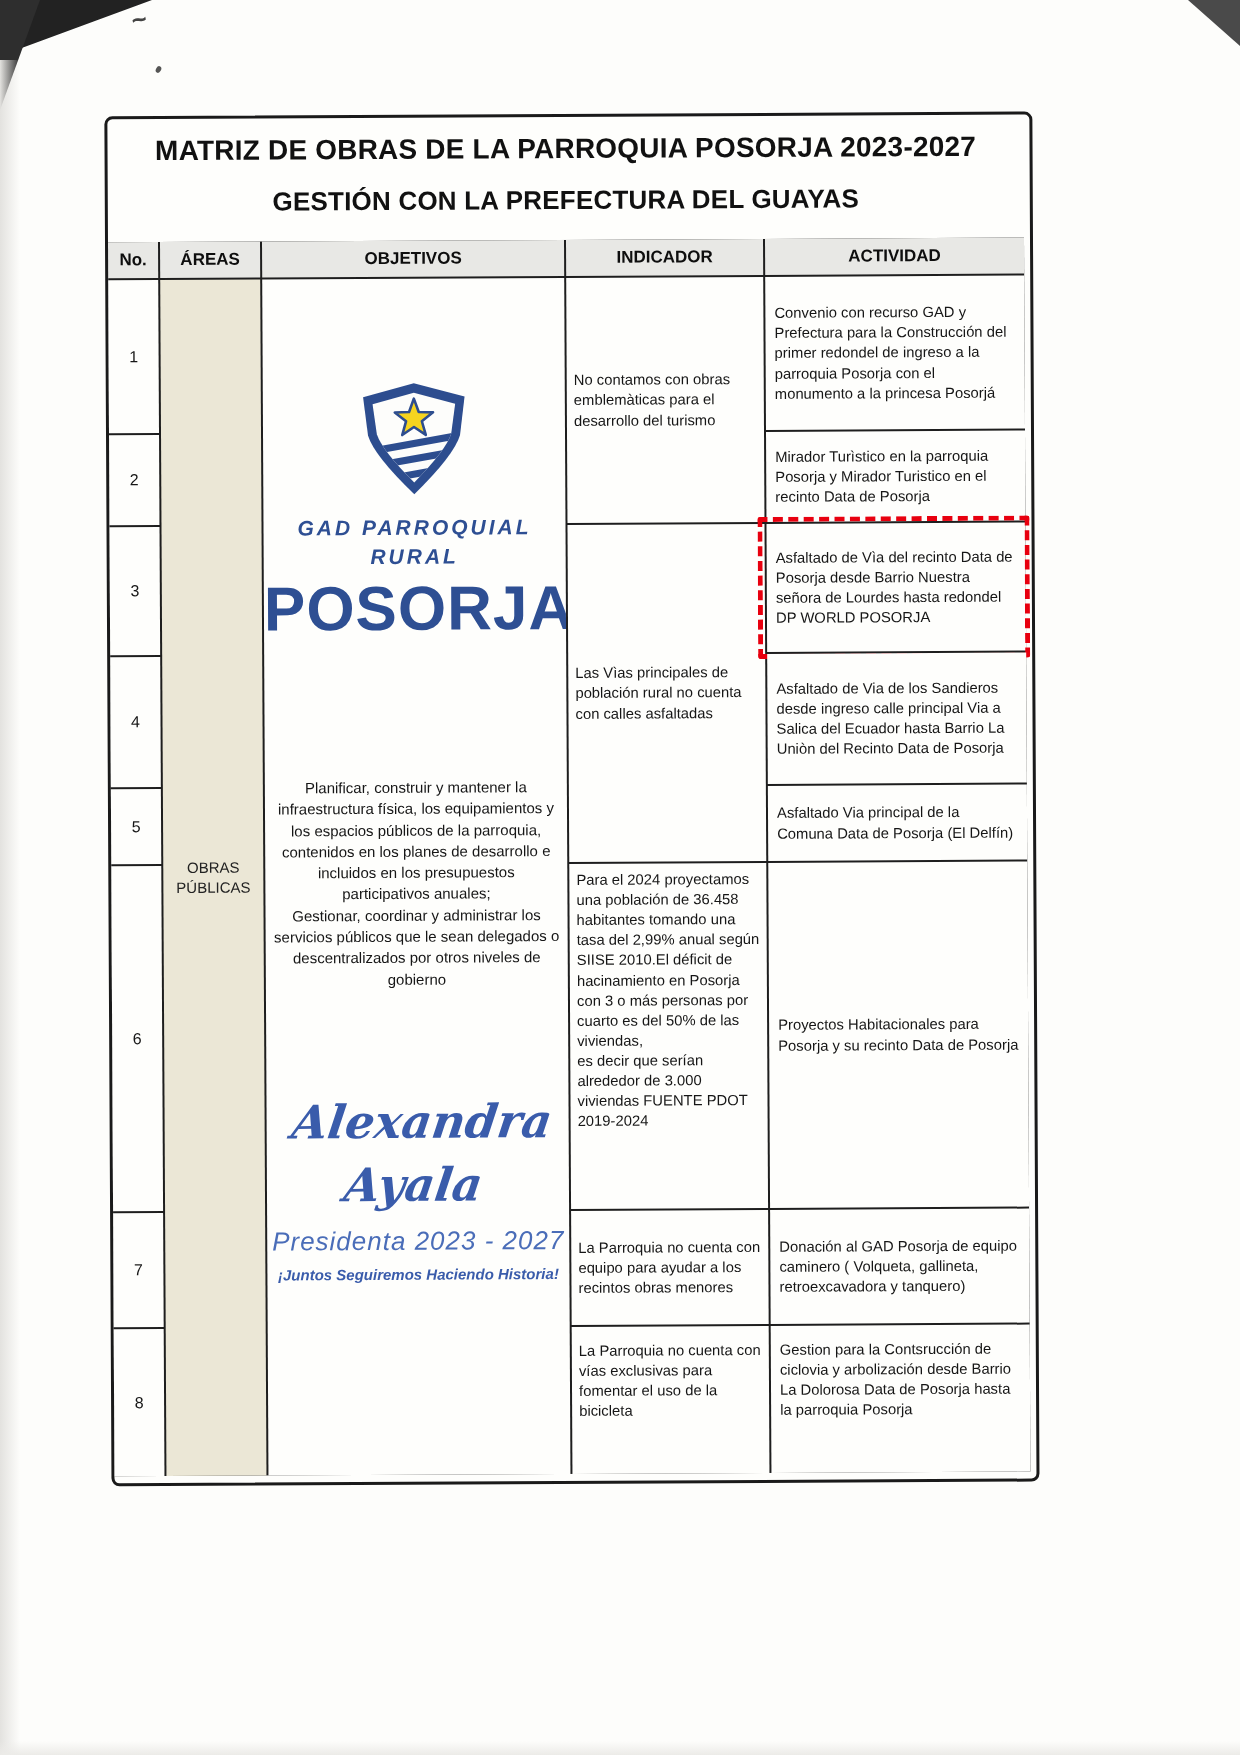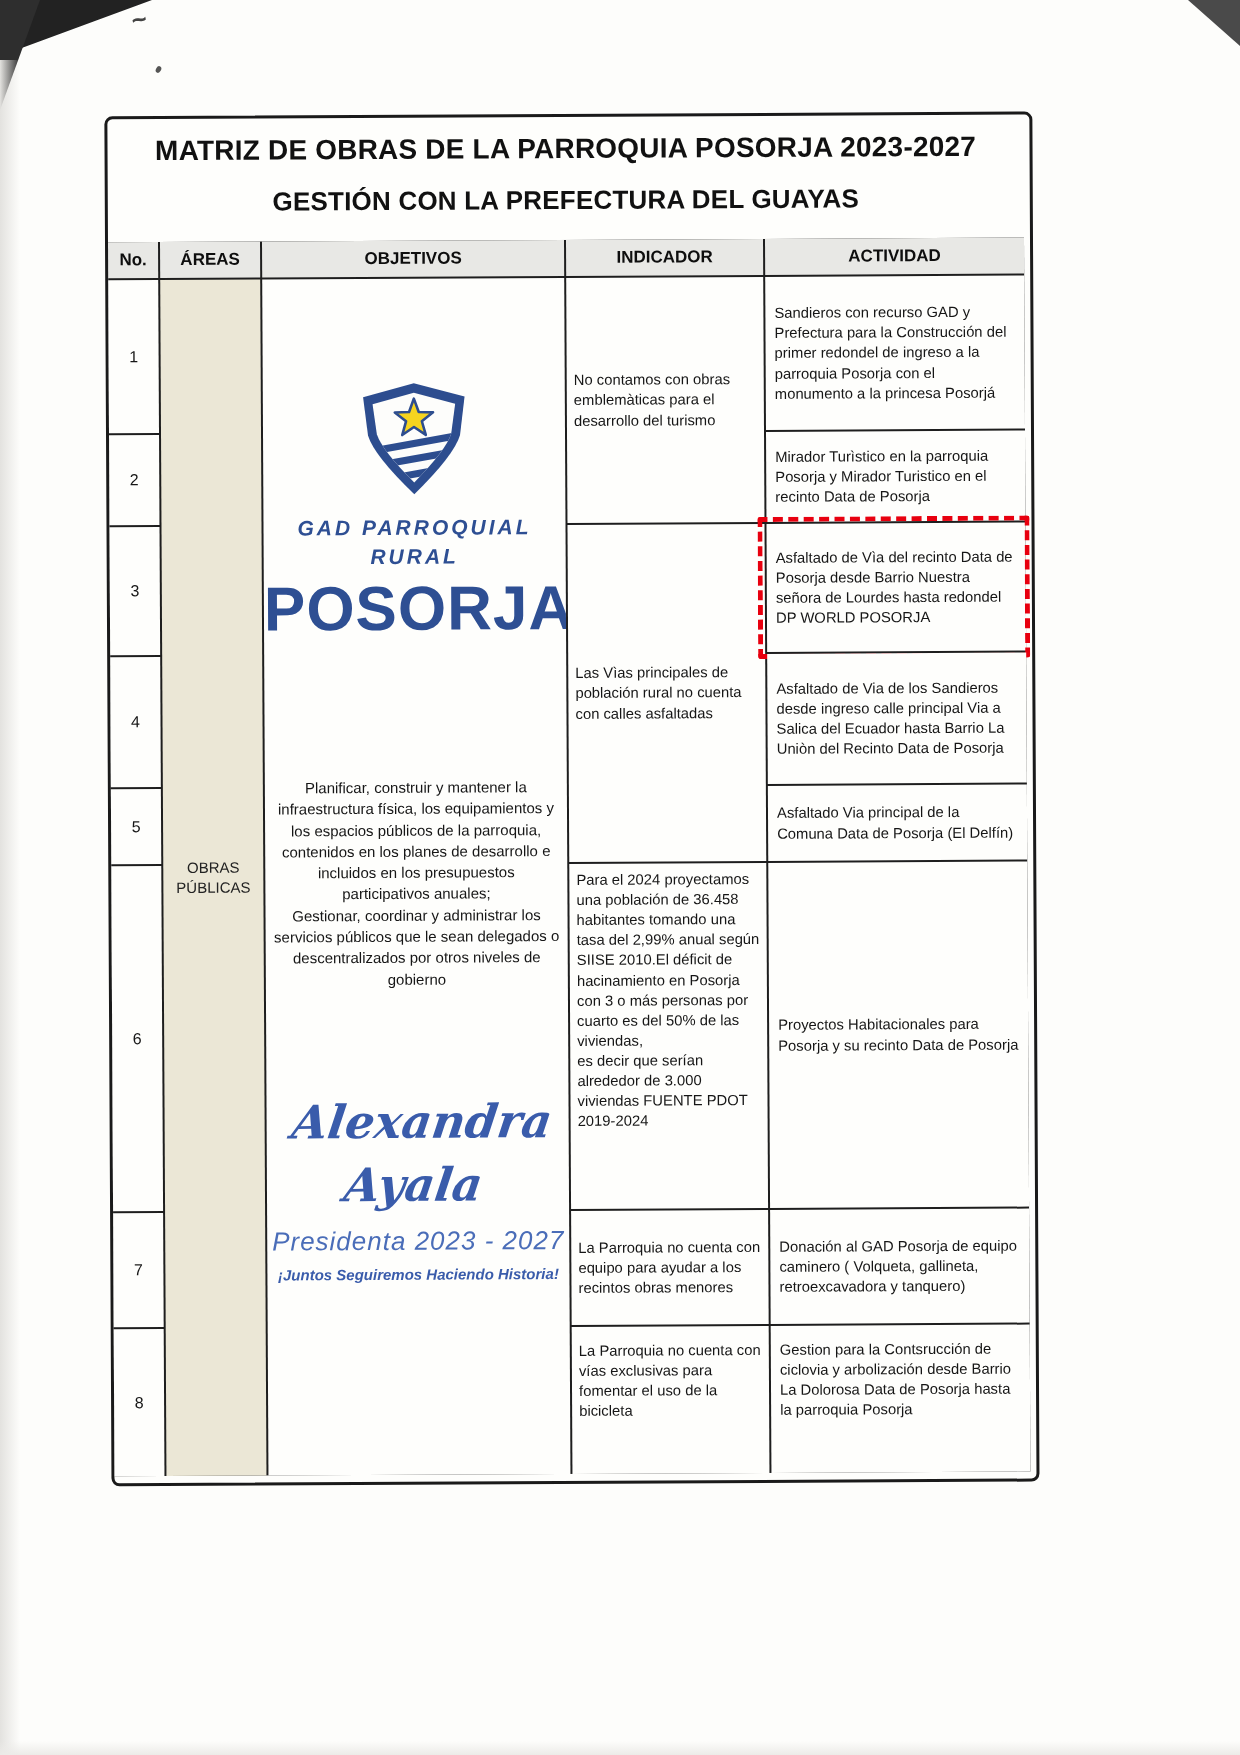--- a/index.html
+++ b/index.html
@@ -139,21 +139,21 @@
 es decir que serían alrededor de 3.000 viviendas FUENTE PDOT 2019-2024</span>
         </div>
       <div class="cell txt-cell" style="grid-area:8/4">
           <span>La Parroquia no cuenta con equipo para ayudar a los recintos obras menores</span>
         </div>
       <div class="cell txt-cell txt-top" style="grid-area:9/4;padding-top:14px">
           <span>La Parroquia no cuenta con vías exclusivas para fomentar el uso de la bicicleta</span>
         </div>
 
       <div class="cell act-cell" style="grid-area:2/5">
-          <span>Sandieros  con recurso  GAD y Prefectura para la Construcción del primer redondel  de ingreso a la parroquia Posorja con el monumento a la princesa Posorjá</span>
+          <span>Convenio  con recurso  GAD y Prefectura para la Construcción del primer redondel  de ingreso a la parroquia Posorja con el monumento a la princesa Posorjá</span>
         </div>
       <div class="cell act-cell" style="grid-area:3/5">
           <span>Mirador Turìstico en la parroquia Posorja y Mirador Turistico en el recinto Data de Posorja</span>
         </div>
       <div class="cell act-cell" style="grid-area:4/5">
         <span>Asfaltado  de Vìa del recinto Data de Posorja desde Barrio Nuestra señora de Lourdes hasta redondel DP WORLD POSORJA</span>
         <div class="red-box"></div>
       </div>
       <div class="cell act-cell" style="grid-area:5/5">
           <span>Asfaltado  de Via de los Sandieros desde ingreso calle principal Via a Salica del Ecuador hasta Barrio La Uniòn del Recinto Data de Posorja</span>

